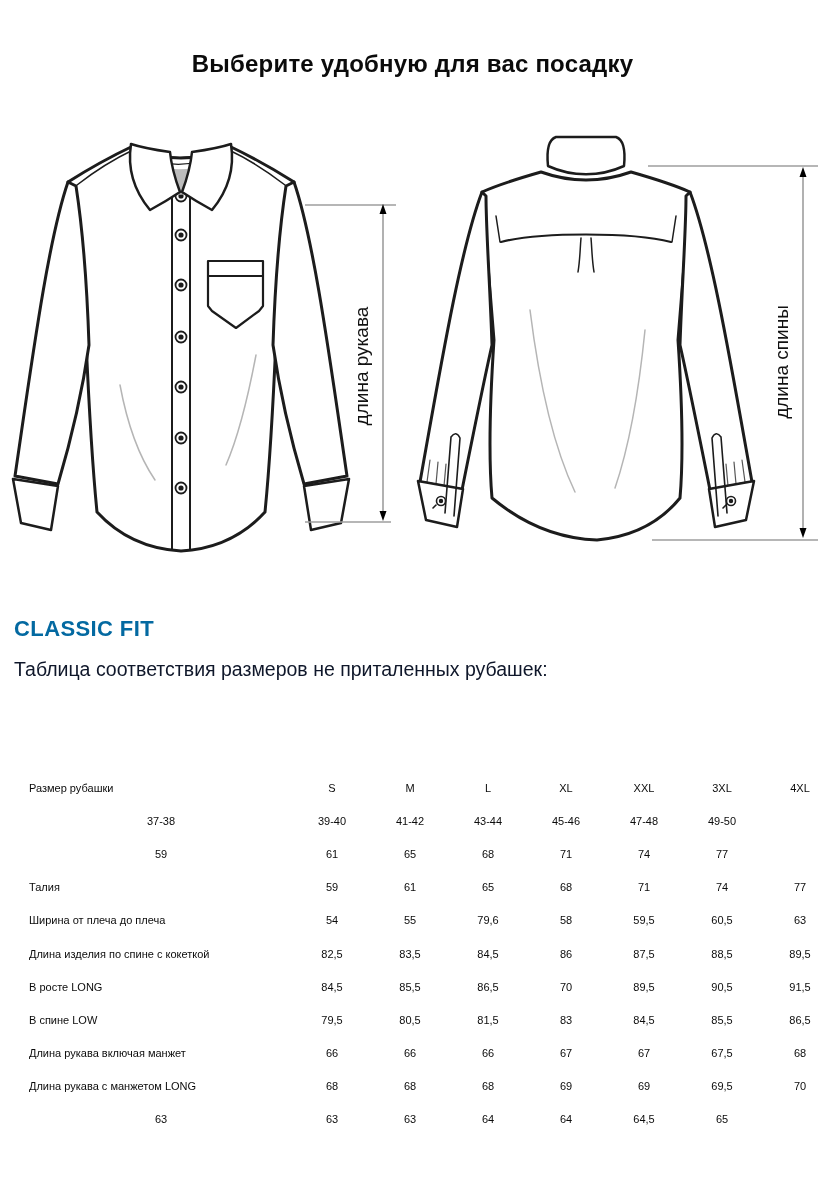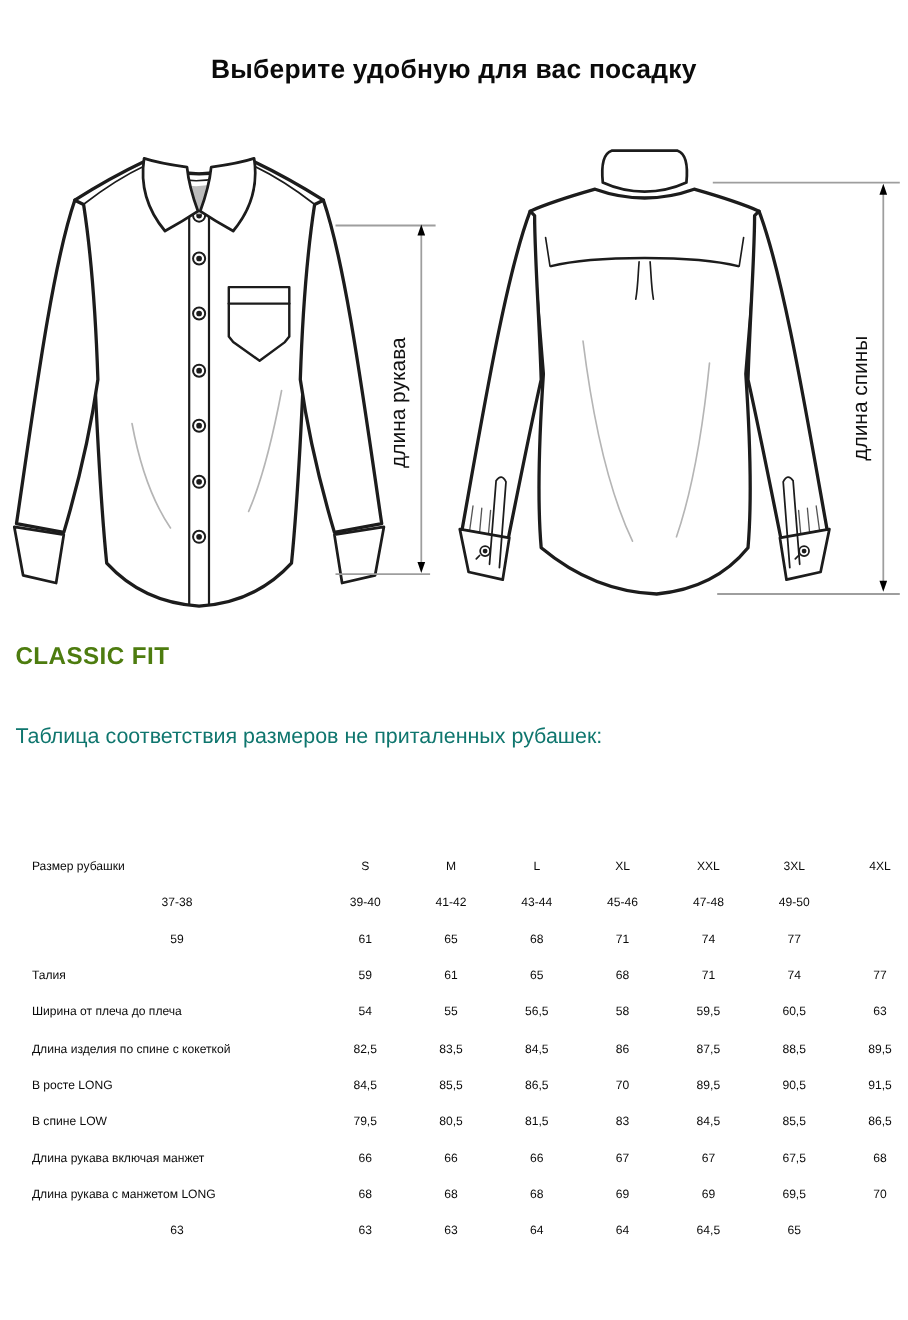--- a/index.html
+++ b/index.html
@@ -7,24 +7,24 @@
        font-family:"Liberation Sans",sans-serif;color:#000;}
   .page{position:absolute;inset:0;background:#fff;}
 
   .title{position:absolute;top:50px;left:0;width:825px;margin:0;
          text-align:center;font-size:24px;font-weight:700;letter-spacing:.2px;color:#0b0b0b;}
 
   .figure{position:absolute;top:130px;left:0;width:825px;height:445px;}
   .figure svg{display:block;width:825px;height:445px;}
   .dim-label{font-family:"Liberation Sans",sans-serif;font-size:19px;fill:#111;}
 
-  .fit-heading{position:absolute;top:584px;left:14px;margin:0;
-               font-size:22px;font-weight:700;letter-spacing:.4px;color:#4d7c0f;}
+  .fit-heading{position:absolute;top:616px;left:14px;margin:0;
+               font-size:22px;font-weight:700;letter-spacing:.4px;color:#0369a1;}
   .table-caption{position:absolute;top:658px;left:14px;margin:0;
-                 font-size:19.5px;font-weight:400;color:#0f766e;text-align:right;}
+                 font-size:19.5px;font-weight:400;color:#0f172a;text-align:right;}
 
   .size-table{position:absolute;top:741px;left:29px;width:810px;font-size:11px;color:#0b0b0b;margin-top:30px;}
   .trow{display:grid;grid-template-columns:264px repeat(7,78px);height:33.2px;align-items:center;}
   .tlabel{text-align:left;white-space:nowrap;}
   .tcell{text-align:center;white-space:nowrap;}
 </style>
 </head>
 <body>
 
 <div class="page">
@@ -231,21 +231,21 @@
         <div class="tcell">65</div>
         <div class="tcell">68</div>
         <div class="tcell">71</div>
         <div class="tcell">74</div>
         <div class="tcell">77</div>
       </div>
       <div class="trow">
         <div class="tlabel">Ширина от плеча до плеча</div>
         <div class="tcell">54</div>
         <div class="tcell">55</div>
-        <div class="tcell">56,5</div>
+        <div class="tcell">79,6</div>
         <div class="tcell">58</div>
         <div class="tcell">59,5</div>
         <div class="tcell">60,5</div>
         <div class="tcell">63</div>
       </div>
       <div class="trow">
         <div class="tlabel">Длина изделия по спине с кокеткой</div>
         <div class="tcell">82,5</div>
         <div class="tcell">83,5</div>
         <div class="tcell">84,5</div>

